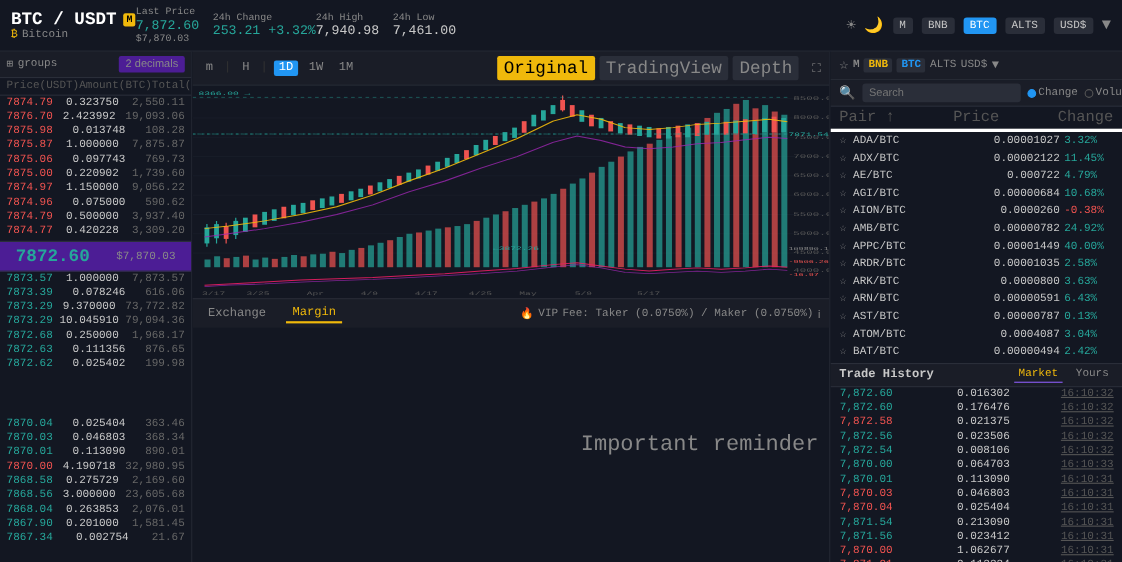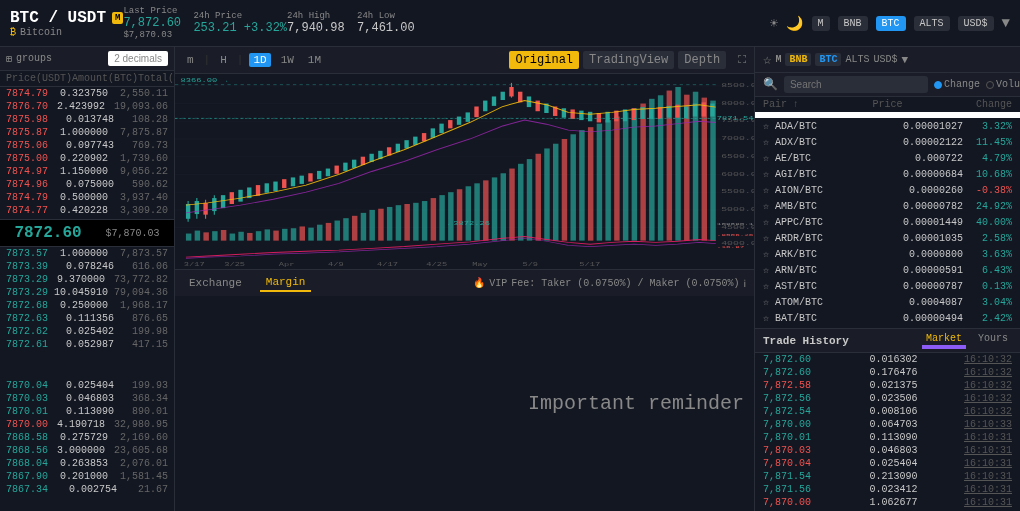--- a/index.html
+++ b/index.html
@@ -100,21 +100,21 @@
       padding: 4px 6px;
       border-bottom: 1px solid #2a2e39;
       background: #1a1d27;
     }
     .ob-controls {
       display: flex;
       gap: 4px;
       align-items: center;
     }
     .ob-btn {
-      background: #ffffff;
+      background: #4c1d95;
       color: #888;
       border: none;
       padding: 2px 6px;
       border-radius: 2px;
       cursor: pointer;
       font-size: 10px;
     }
     .ob-col-headers {
       display: flex;
       justify-content: space-between;
@@ -135,21 +135,21 @@
     }
     .ob-price-ask { color: #ef5350; font-size: 10px; }
     .ob-price-bid { color: #26a69a; font-size: 10px; }
     .ob-amount { color: #c8c8c8; font-size: 10px; }
     .ob-total { color: #666; font-size: 10px; text-align: left; }
     .ob-mid {
       display: flex;
       align-items: center;
       justify-content: center;
       padding: 4px;
-      background: #000000;
+      background: #4c1d95;
       border-top: 1px solid #2a2e39;
       border-bottom: 1px solid #2a2e39;
       gap: 24px;
     }
     .ob-mid-price { font-size: 16px; font-weight: bold; color: #26a69a; }
     .ob-mid-sub { font-size: 10px; color: #888; }
 
     
     .chart-area {
       flex: 1;
@@ -179,21 +179,21 @@
     .tf-sep { color: #333; }
     .chart-view-btns {
       margin-left: auto;
       display: flex;
       gap: 4px;
     }
     .cv-btn {
       color: #888;
       cursor: pointer;
       padding: 2px 6px;
-      font-size: 12px;
+      font-size: 16px;
       border-radius: 2px;
       background: #2a2e39;
     }
     .cv-btn.active { background: #f0b90b; color: #000; }
     .fullscreen-btn { color: #888; cursor: pointer; margin-left: 6px; }
 
     .chart-canvas {
       flex: 1;
       position: relative;
       overflow: hidden;
@@ -271,60 +271,60 @@
       border: 1px solid #555;
       display: inline-block;
     }
     .radio-dot.active { background: #2196f3; border-color: #2196f3; }
 
     .pair-list-header {
       display: flex;
       justify-content: space-between;
       padding: 2px 8px;
       color: #555;
-      font-size: 10px;
-      border-bottom: 6px solid #ffffff;
+      font-size: 14px;
+      border-bottom: 3px solid #ffffff;
     }
     .pair-list {
       overflow-y: auto;
       flex-shrink: 0;
       height: 210px;
     }
     .pair-row {
       display: flex;
       align-items: center;
       padding: 2px 8px;
       gap: 4px;
       cursor: pointer;
     }
     .star-icon { color: #888; font-size: 10px; margin-right: 2px; }
     .pair-name { color: #c8c8c8; font-size: 10px; flex: 1; }
     .pair-price { color: #c8c8c8; font-size: 10px; text-align: right; width: 70px; }
-    .pair-change { font-size: 10px; text-align: right; width: 45px; font-family: Liberation Mono, monospace; }
+    .pair-change { font-size: 10px; text-align: left; width: 45px; font-family: Liberation Mono, monospace; }
     .pair-change.up { color: #26a69a; }
     .pair-change.down { color: #ef5350; }
 
     .trade-history-header {
       display: flex;
       justify-content: space-between;
       align-items: center;
       padding: 3px 8px;
       border-top: 1px solid #2a2e39;
       border-bottom: 1px solid #2a2e39;
       background: #1a1d27;
     }
     .th-title { font-size: 11px; color: #c8c8c8; font-weight: bold; }
     .th-tabs { display: flex; gap: 8px; }
     .th-tab {
       font-size: 10px;
       color: #888;
       cursor: pointer;
       padding: 1px 4px;
     }
-    .th-tab.active { color: #f0b90b; border-bottom: 4px solid #8b5cf6; }
+    .th-tab.active { color: #f0b90b; border-bottom: 1px solid #8b5cf6; }
 
     .trade-history-list {
       overflow-y: auto;
       flex: 1;
     }
     .trade-row {
       display: flex;
       justify-content: space-between;
       padding: 1px 8px;
       font-size: 10px;
@@ -382,21 +382,21 @@
     </div>
   </div>
 
   <div class="stat-block">
     <span class="stat-label">Last Price</span>
     <span class="stat-value up">7,872.60</span>
     <span class="stat-sub">$7,870.03</span>
   </div>
 
   <div class="stat-block">
-    <span class="stat-label">24h Price</span>
+    <span class="stat-label">24h Change</span>
     <span class="stat-value up-pct">
       <span>253.21</span> <span>+3.32%</span>
     </span>
   </div>
 
   <div class="stat-block">
     <span class="stat-label">24h High</span>
     <span class="stat-value">7,940.98</span>
   </div>
 
@@ -521,32 +521,27 @@
       <div class="ob-row">
           <span class="ob-price-bid">7872.63</span>
           <span class="ob-amount">0.111356</span>
           <span class="ob-total">876.65</span>
         </div>
       <div class="ob-row">
           <span class="ob-price-bid">7872.62</span>
           <span class="ob-amount">0.025402</span>
           <span class="ob-total">199.98</span>
         </div>
-      <div class="ob-row">
-          <span class="ob-price-bid">7872.61</span>
-          <span class="ob-amount">0.052987</span>
-          <span class="ob-total">417.15</span>
-        </div>
     </div>
 
     <div class="ob-entries" style="overflow:hidden;flex:1">
       <div class="ob-row">
           <span class="ob-price-bid">7870.04</span>
           <span class="ob-amount">0.025404</span>
-          <span class="ob-total">199.93</span>
+          <span class="ob-total">363.46</span>
         </div>
       <div class="ob-row">
           <span class="ob-price-bid">7870.03</span>
           <span class="ob-amount">0.046803</span>
           <span class="ob-total">368.34</span>
         </div>
       <div class="ob-row">
           <span class="ob-price-bid">7870.01</span>
           <span class="ob-amount">0.113090</span>
           <span class="ob-total">890.01</span>

